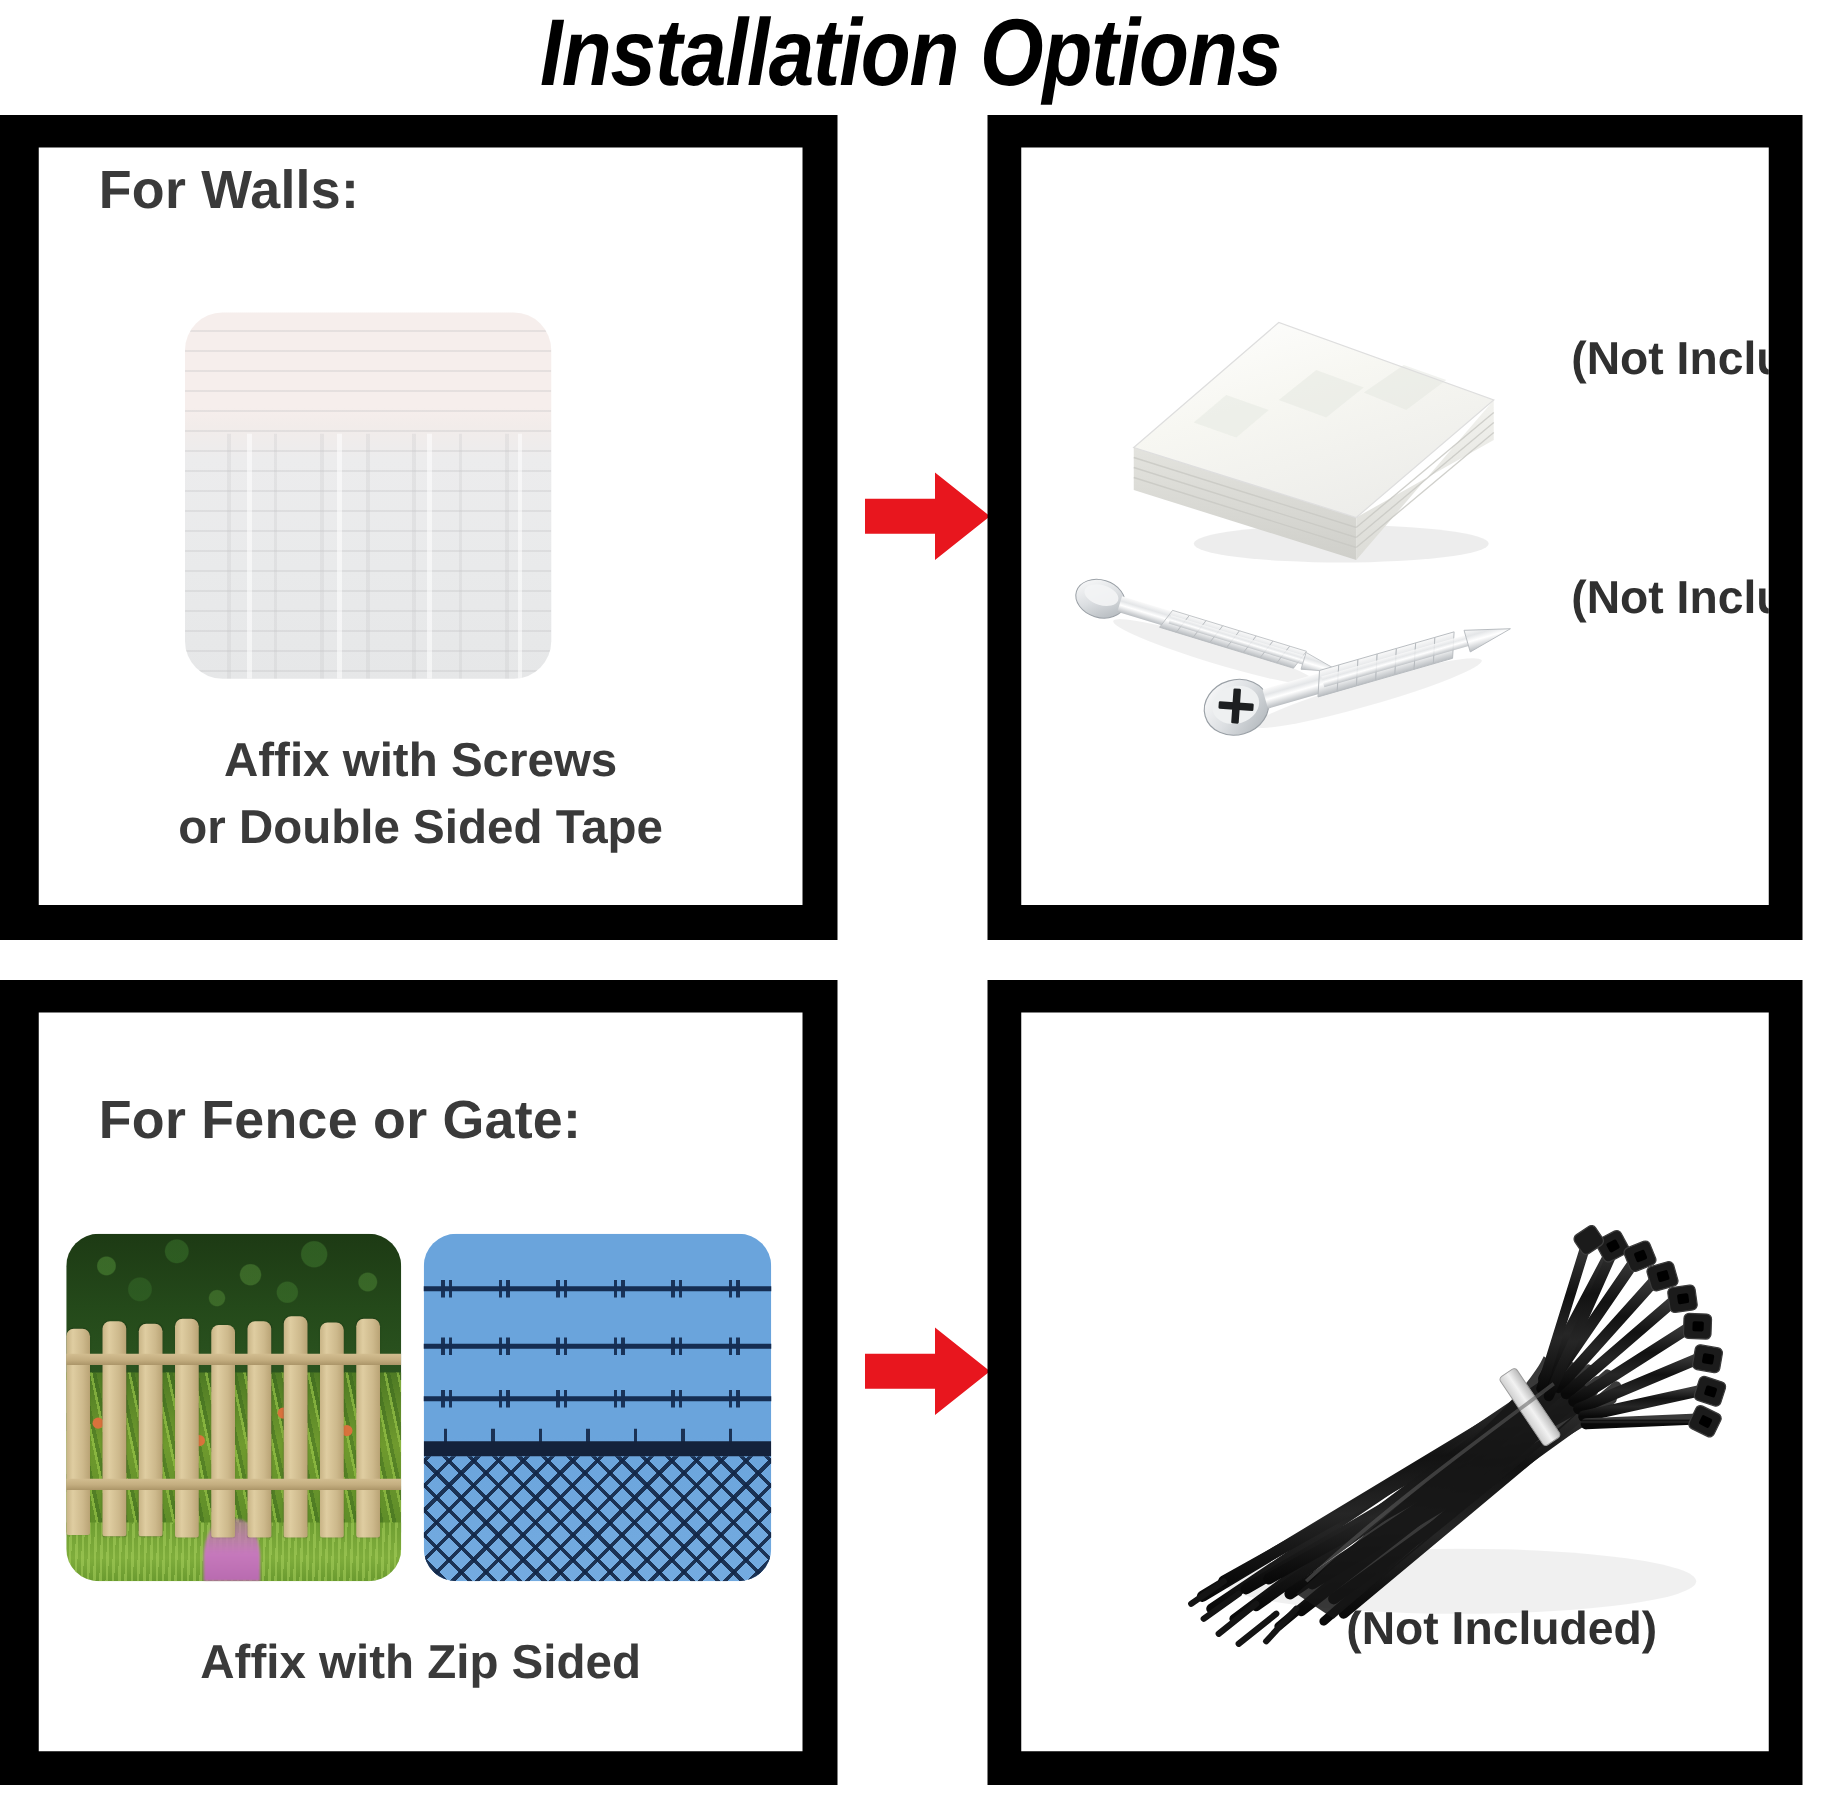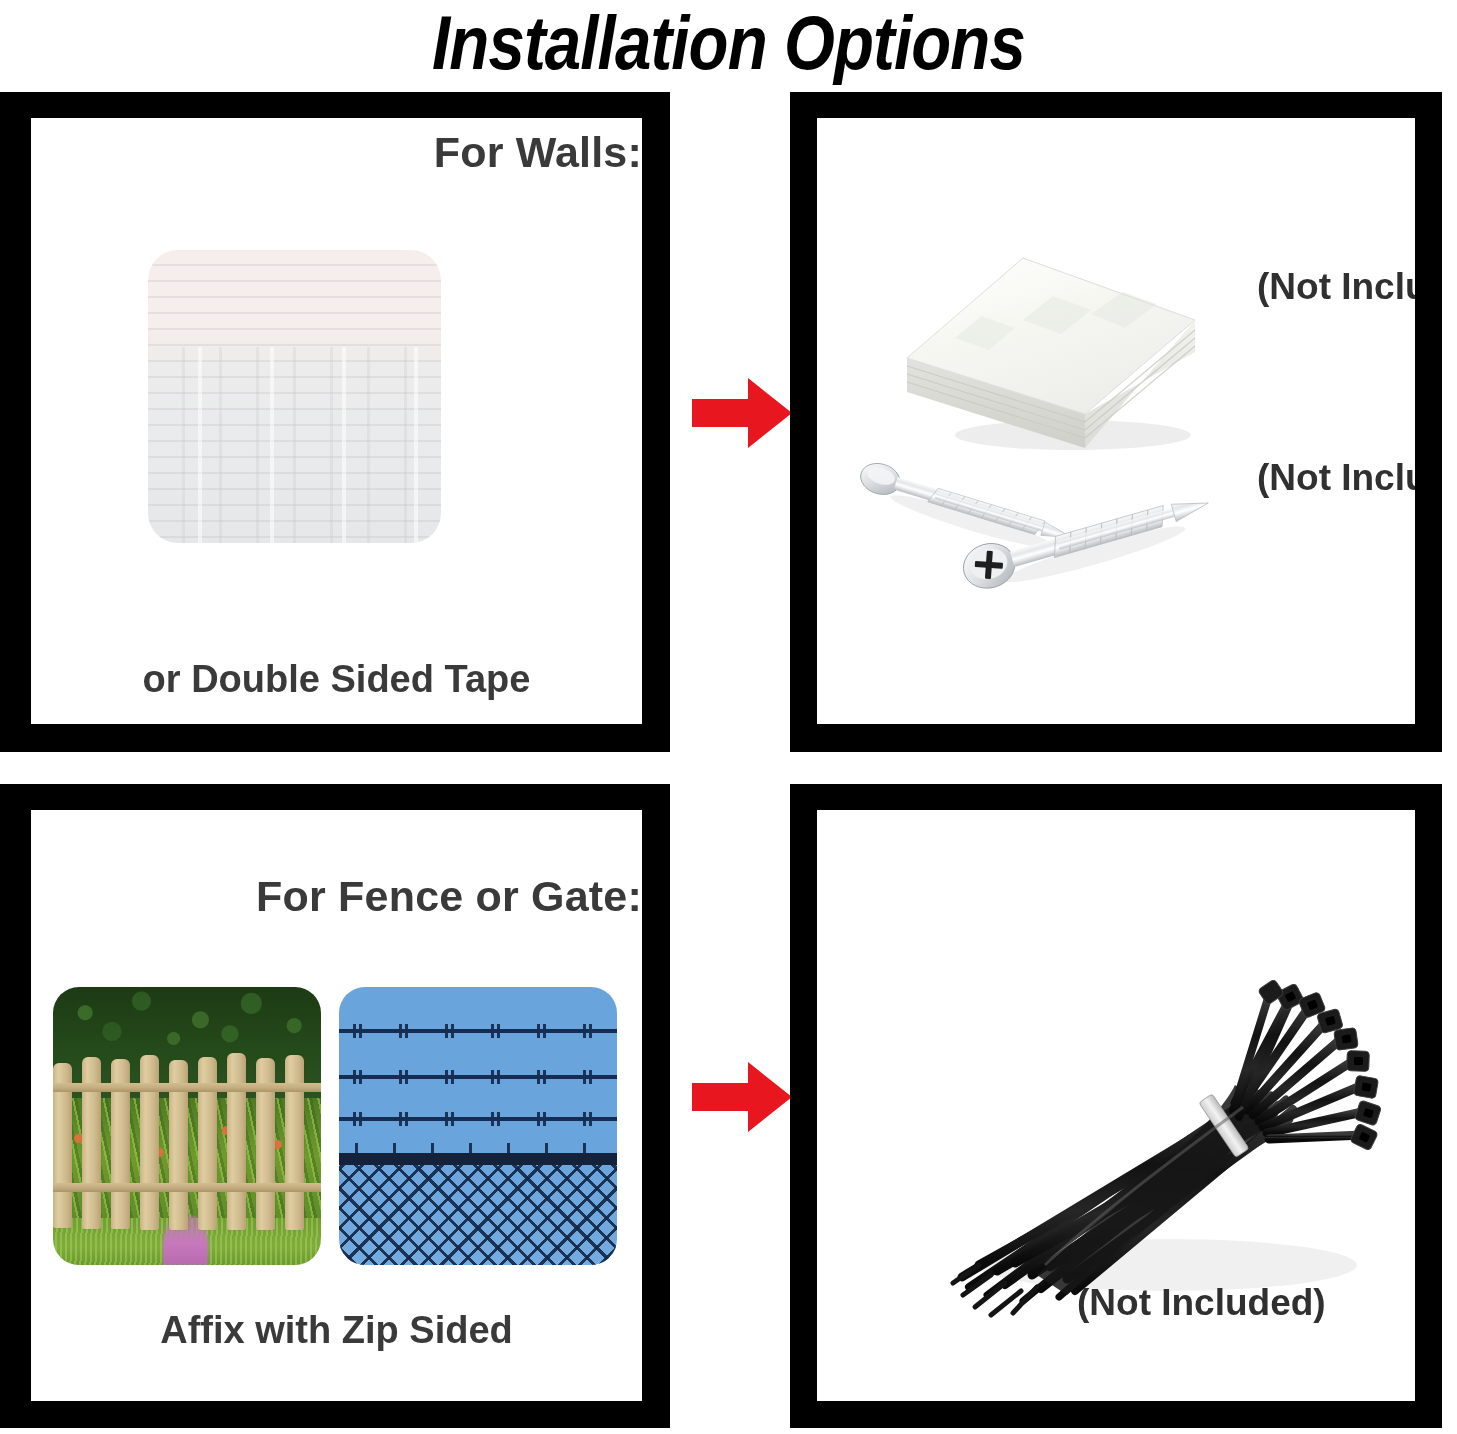--- a/index.html
+++ b/index.html
@@ -57,21 +57,21 @@
   #panel-fence        { left: -16px; top: 784px; width: 686px; height: 644px; }
   #panel-fence .inner { left: 47px;  top: 26px;  right: 28px;  bottom: 27px; }
 
   #panel-ties         { left: 790px; top: 784px; width: 652px; height: 644px; }
   #panel-ties .inner  { left: 27px;  top: 26px;  right: 27px;  bottom: 27px; }
 
   
   .panel-heading {
     position: absolute;
     left: 0; right: 0;
-    text-align: right;
+    text-align: left;
     font-family: "Liberation Sans", sans-serif;
     font-weight: bold;
     font-size: 43px;
     color: #3a3a3a;
     letter-spacing: 0.2px;
     white-space: nowrap;
     padding-left: 48px;
   }
   .panel-caption {
     position: absolute;
@@ -285,21 +285,22 @@
   <div class="inner">
 
     <div class="panel-heading" style="top:10px;">For Walls:</div>
 
     <div id="wall-photo">
       <div class="brick-lines"></div>
       <div class="brick-verts"></div>
       <div class="brick-verts2"></div>
     </div>
 
-    <div class="panel-caption" style="top:536px;">or Double Sided Tape</div>
+    <div class="panel-caption" style="top:466px;">Affix with Screws</div>
+    <div class="panel-caption" style="top:519px;">or Double Sided Tape</div>
   </div>
 </div>
 
 <div class="red-arrow" style="left:692px; top:376px;">
   <svg viewBox="0 0 100 74" width="100" height="74" aria-hidden="true">
     <polygon points="0,23 56,23 56,2 100,37 56,72 56,51 0,51" fill="#E8161E"></polygon>
   </svg>
 </div>
 
 <div class="panel" id="panel-wall-hw">

